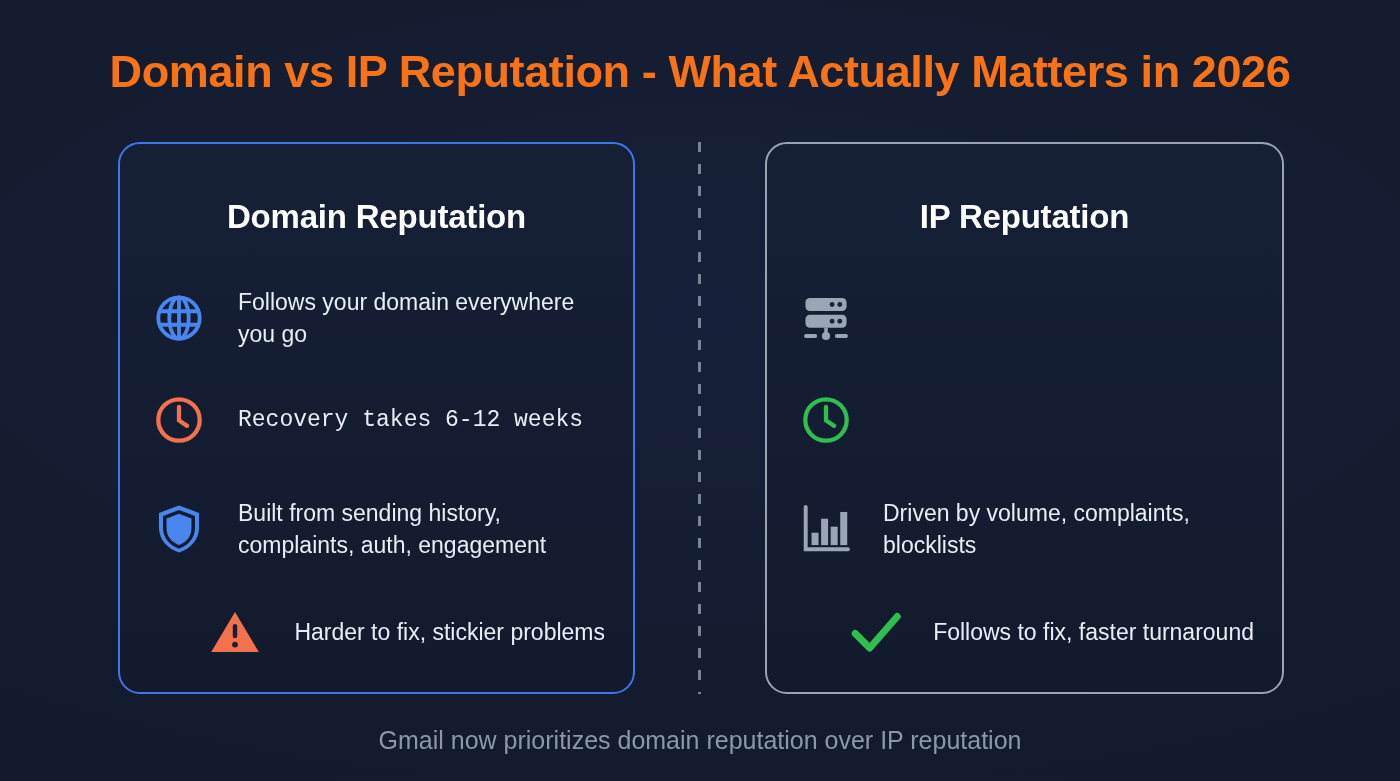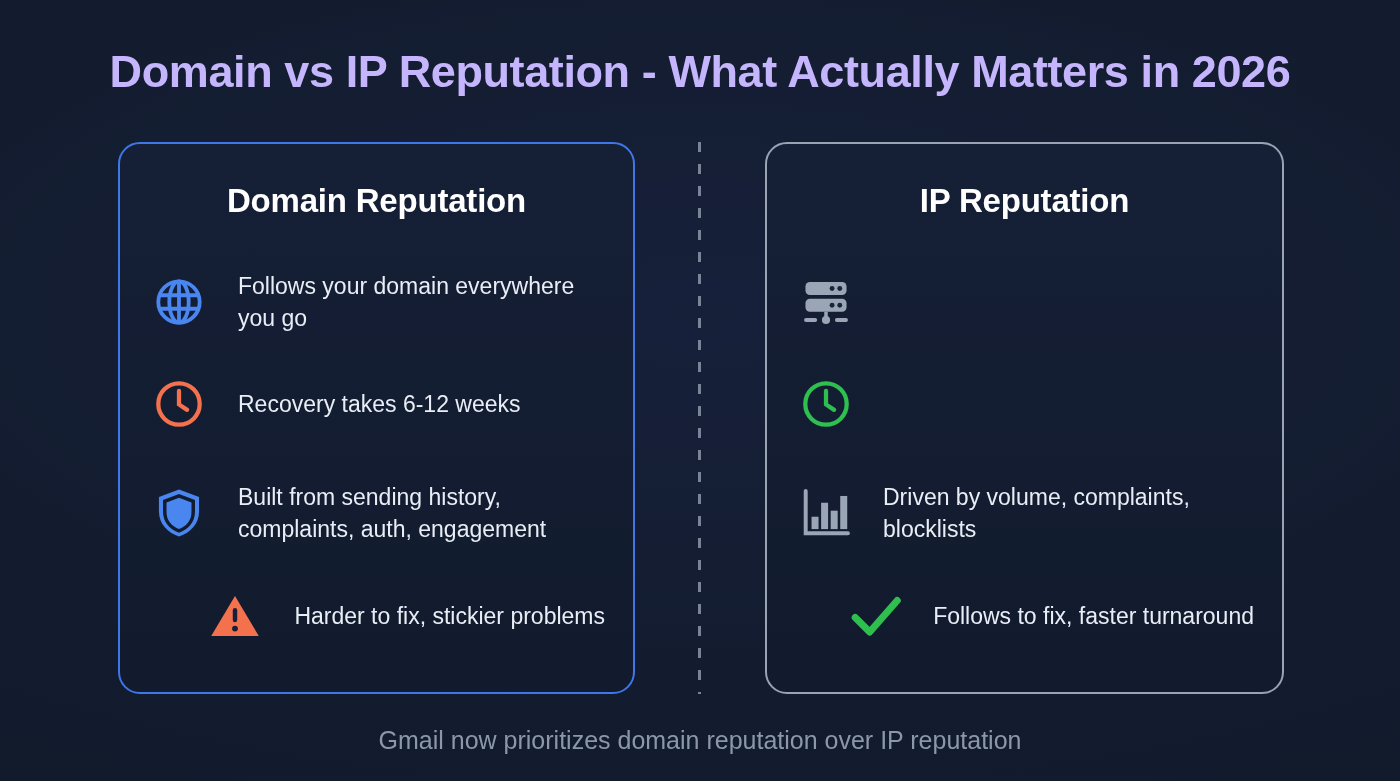--- a/index.html
+++ b/index.html
@@ -22,21 +22,21 @@
   
   .page-title {
     position: absolute;
     top: 46px;
     left: 0;
     width: 1400px;
     text-align: center;
     font-size: 45px;
     font-weight: bold;
     letter-spacing: -0.4px;
-    color: #c4b5fd;
+    color: #f97316;
     white-space: nowrap;
   }
 
   
   .compare-area {
     position: absolute;
     top: 142px;
     left: 0;
     width: 1400px;
     height: 552px;
@@ -53,21 +53,21 @@
   }
 
   .card-left  { left: 118px;  width: 517px; border-color: #3f76e8; }
   .card-right { left: 765px;  width: 519px; border-color: #98a3b3; }
 
   .card-title {
     text-align: center;
     font-size: 33px;
     font-weight: bold;
     color: #ffffff;
-    margin-top: 38px;
+    margin-top: 54px;
     letter-spacing: -0.2px;
     white-space: nowrap;
   }
 
   
   .features {
     margin-top: 34px;
   }
 
   .feature {
@@ -90,21 +90,21 @@
     font-size: 23px;
     line-height: 32px;
     color: #e9eef6;
     padding-left: 28px;
   }
 
   .card-right .feature-text { padding-left: 26px; }
 
   
   .feature.r1 { min-height: 96px; }
-  .feature.r2 { min-height: 108px; }
+  .feature.r2 { min-height: 108px; font-family: Liberation Mono, monospace; }
   .feature.r3 { min-height: 110px; }
   .feature.r4 { min-height: 96px; justify-content: flex-end; }
 
   
   .divider {
     position: absolute;
     left: 698px;
     top: 0px;
     width: 3px;
     height: 552px;

